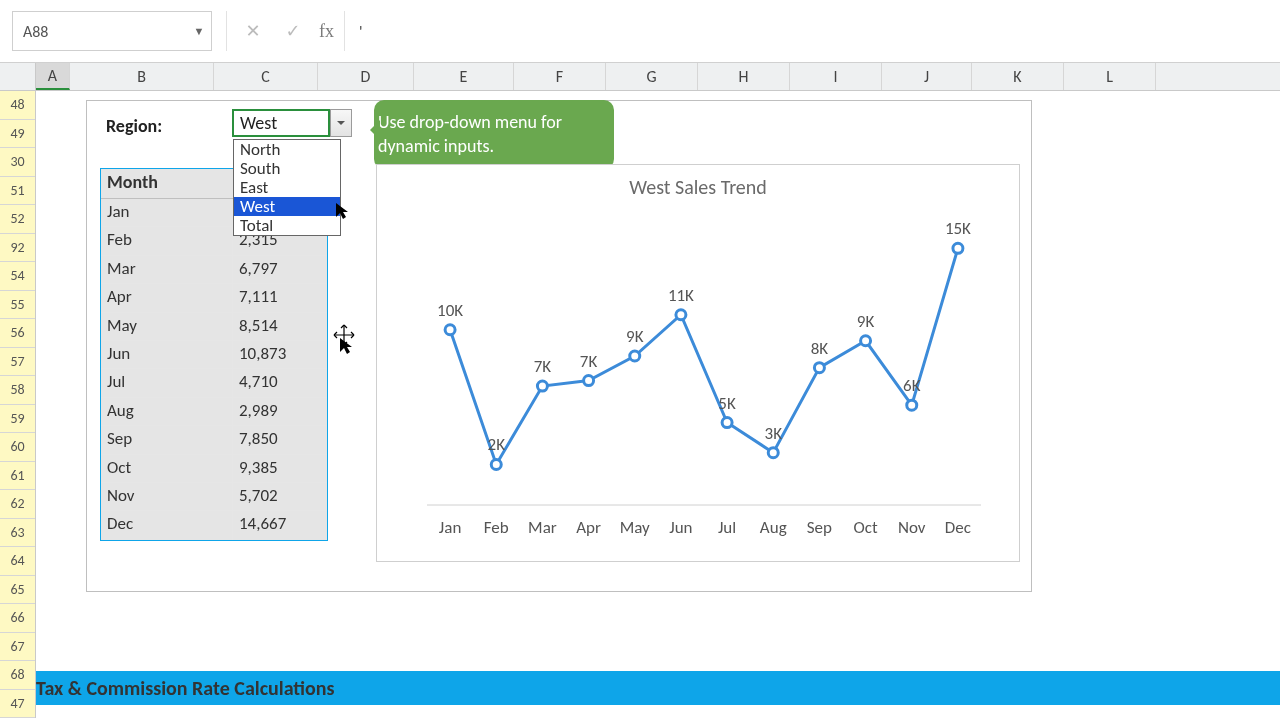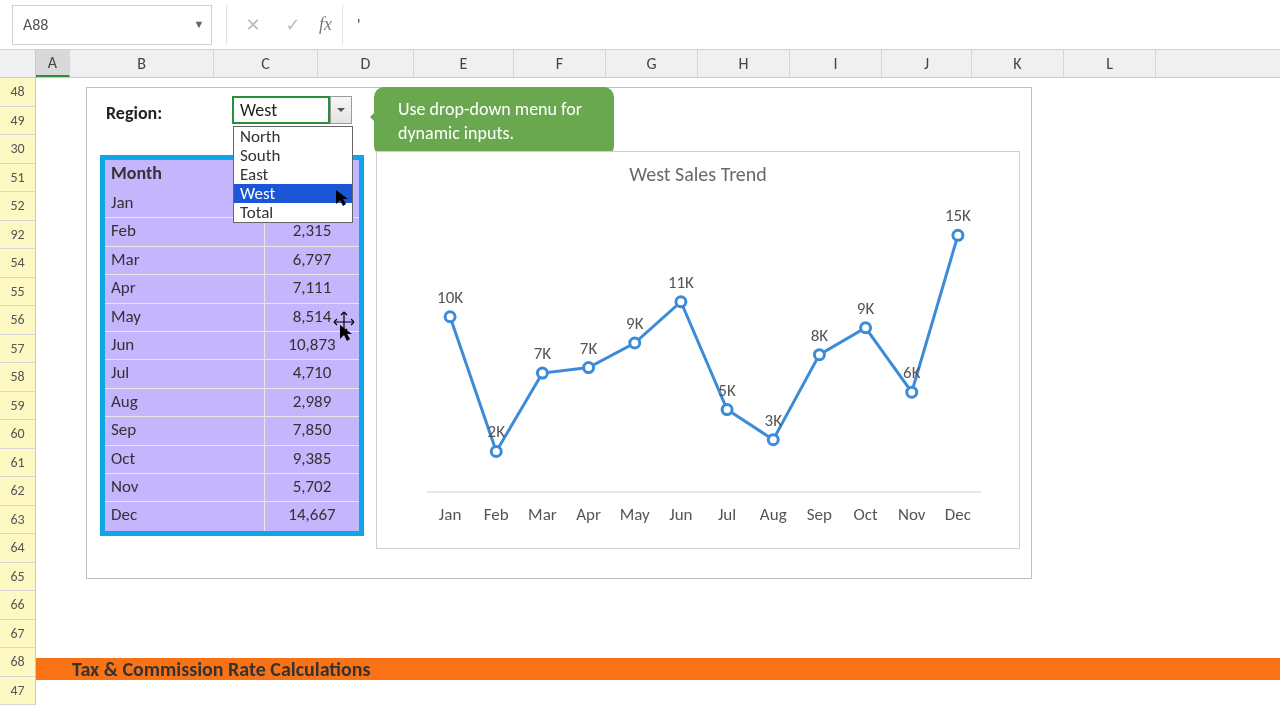--- a/index.html
+++ b/index.html
@@ -9,21 +9,21 @@
     background: #fff;
     width: 1280px;
     height: 720px;
     overflow: hidden;
     position: relative;
     color: #333;
   }
 
   
   .formula-bar {
-    height: 50px;
+    height: 63px;
     border-bottom: 1px solid #d0d0d0;
     display: flex;
     align-items: center;
     background: #fff;
     position: relative;
   }
   .name-box {
     width: 200px;
     height: 40px;
     margin: 8px 8px 8px 12px;
@@ -53,21 +53,20 @@
   .fb-btn {
     width: 40px;
     height: 40px;
     display: flex;
     align-items: center;
     justify-content: center;
     color: #bcbcbc;
     font-size: 18px;
   }
   .fx-label {
-    font-style: italic;
     font-family: 'Times New Roman', serif;
     color: #7a7a7a;
     font-size: 18px;
     margin: 0 10px 0 6px;
   }
   .fb-input {
     flex: 1;
     height: 40px;
     border: none;
     border-left: 1px solid #e2e2e2;
@@ -164,21 +163,21 @@
     left: 294px; top: 18px;
     width: 22px; height: 28px;
     border: 1px solid #9b9b9b;
     background: linear-gradient(#f7f7f7,#e3e3e3);
     display: flex; align-items: center; justify-content: center;
   }
   .dd-btn svg { width:10px; height:10px; }
   .dd-list {
     position: absolute;
     left: 197px; top: 48px;
-    width: 120px;
+    width: 108px;
     border: 1px solid #666;
     background: #fff;
     font-size: 17px;
     z-index: 50;
   }
   .dd-item {
     padding: 0 6px;
     line-height: 19px;
   }
   .dd-item.sel {
@@ -187,39 +186,39 @@
   }
 
   
   .tip {
     position: absolute;
     left: 338px; top: 9px;
     width: 240px;
     background: #6aa84f;
     color: #fff;
     border-radius: 10px;
-    padding: 10px 24px;
+    padding: 10px 4px;
     font-size: 18px;
     line-height: 1.35;
   }
   .tip::before {
     content:'';
     position:absolute;
     left:-14px; top:20px;
     border:10px solid transparent;
     border-right-color:#6aa84f;
   }
 
   
   .data-table {
     position: absolute;
     left: 64px; top: 77px;
-    width: 264px;
-    border: 5px solid #0ea5e9;
-    background:#c4b5fd;
+    width: 228px;
+    border: 1px solid #0ea5e9;
+    background:#e5e5e5;
   }
   .data-table .thead {
     display:flex;
     border-bottom:1px solid #bfbfbf;
     font-weight:bold;
     font-size:18px;
     height:30px;
   }
   .data-table .row {
     display:flex;
@@ -229,21 +228,21 @@
   }
   .data-table .row:last-child { border-bottom:none; }
   .data-table .cL {
     flex:1;
     padding:2px 6px;
     border-right:1px solid #e6e6e6;
   }
   .data-table .cR {
     width:94px;
     padding:2px 6px;
-    text-align:center;
+    text-align:left;
   }
   .data-table .thead .cL,
   .data-table .thead .cR { border-right:none; }
 
   
   .chart-box {
     position: absolute;
     left: 340px; top: 73px;
     width: 644px; height: 398px;
     border: 1px solid #cfcfcf;
@@ -264,25 +263,24 @@
   .line-path { fill:none; stroke:#3c8bd9; stroke-width:3; }
   .pt { fill:#fff; stroke:#3c8bd9; stroke-width:3; }
   .pt-lbl { font-size:17px; fill:#555; text-anchor:middle; }
   .x-lbl { font-size:17px; fill:#555; text-anchor:middle; }
 
   
   .section-row {
     position: absolute;
     left: 0px; top: 580px;
     right:0;
-    height: 22px;
-    background: #f97316;
+    height: 34px;
+    background: #0ea5e9;
     display:flex;
     align-items:center;
-    padding-left:36px;
     font-weight:bold;
     font-size:20px;
     color:#333;
   }
 
   
   .move-cursor {
     position:absolute;
     width:24px; height:24px;
     pointer-events:none;

